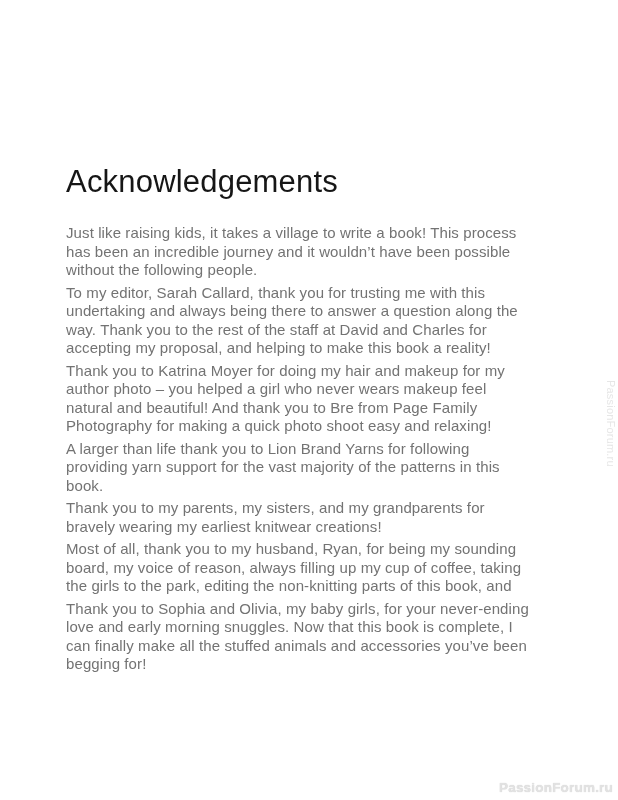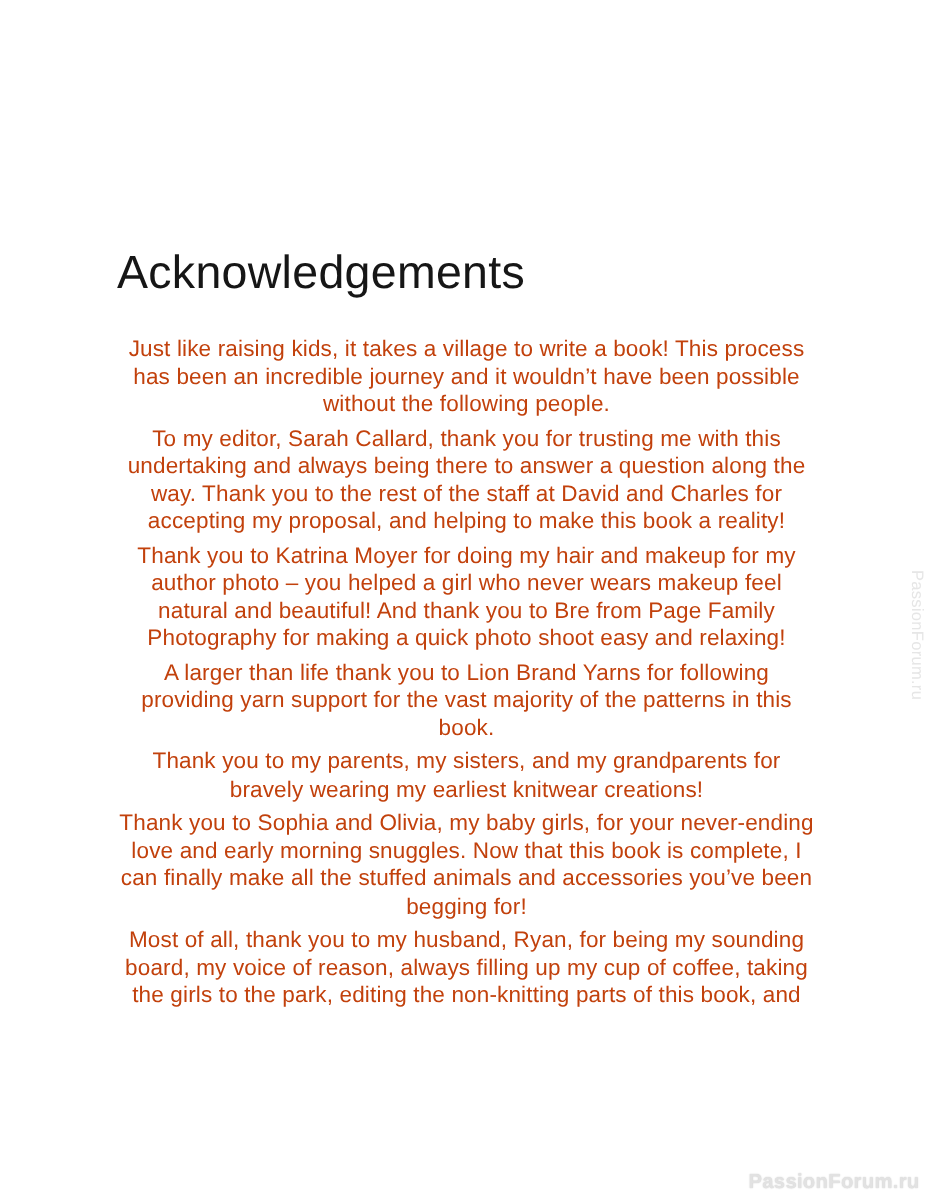--- a/index.html
+++ b/index.html
@@ -10,40 +10,39 @@
   .page {
     position: relative;
     width: 618px;
     height: 800px;
     background: #ffffff;
     overflow: hidden;
     font-family: "Liberation Sans", sans-serif;
   }
   .content {
     position: absolute;
-    left: 78px;
+    left: 66px;
     top: 160px;
     width: 466px;
   }
   .doc-title {
     margin: 0 0 20px 0;
     font-size: 31px;
     line-height: 44px;
     font-weight: 400;
     color: #161616;
     letter-spacing: 0.2px;
   }
   .doc-paragraph {
     margin: 0 0 4px 0;
     font-size: 15px;
     line-height: 18.5px;
     font-weight: 400;
-    color: #c2410c;
+    color: #737373;
     letter-spacing: 0.1px;
-    text-align: center;
   }
   .watermark-bottom {
     position: absolute;
     right: 5px;
     bottom: 5px;
     font-size: 13.5px;
     font-weight: 700;
     color: #e2e2e2;
     text-shadow: 0 0 1px #c9c9c9;
     letter-spacing: 0.2px;
@@ -66,20 +65,20 @@
 
 <div class="page">
   <div class="content">
     <h1 class="doc-title"><span>Acknowledgements</span></h1>
 
     <p class="doc-paragraph">Just like raising kids, it takes a village to write a book! This process has been an incredible journey and it wouldn’t have been possible without the following people.</p>
     <p class="doc-paragraph">To my editor, Sarah Callard, thank you for trusting me with this undertaking and always being there to answer a question along the way. Thank you to the rest of the staff at David and Charles for accepting my proposal, and helping to make this book a reality!</p>
     <p class="doc-paragraph">Thank you to Katrina Moyer for doing my hair and makeup for my author photo – you helped a girl who never wears makeup feel natural and beautiful! And thank you to Bre from Page Family Photography for making a quick photo shoot easy and relaxing!</p>
     <p class="doc-paragraph">A larger than life thank you to Lion Brand Yarns for following providing yarn support for the vast majority of the patterns in this book.</p>
     <p class="doc-paragraph">Thank you to my parents, my sisters, and my grandparents for bravely wearing my earliest knitwear creations!</p>
+    <p class="doc-paragraph">Most of all, thank you to my husband, Ryan, for being my sounding board, my voice of reason, always filling up my cup of coffee, taking the girls to the park, editing the non-knitting parts of this book, and</p>
     <p class="doc-paragraph">Thank you to Sophia and Olivia, my baby girls, for your never-ending love and early morning snuggles. Now that this book is complete, I can finally make all the stuffed animals and accessories you’ve been begging for!</p>
-    <p class="doc-paragraph">Most of all, thank you to my husband, Ryan, for being my sounding board, my voice of reason, always filling up my cup of coffee, taking the girls to the park, editing the non-knitting parts of this book, and</p>
   </div>
 
   <div class="watermark-side">PassionForum.ru</div>
 
   <div class="watermark-bottom">PassionForum.ru</div>
 </div>
 
 </body></html>

